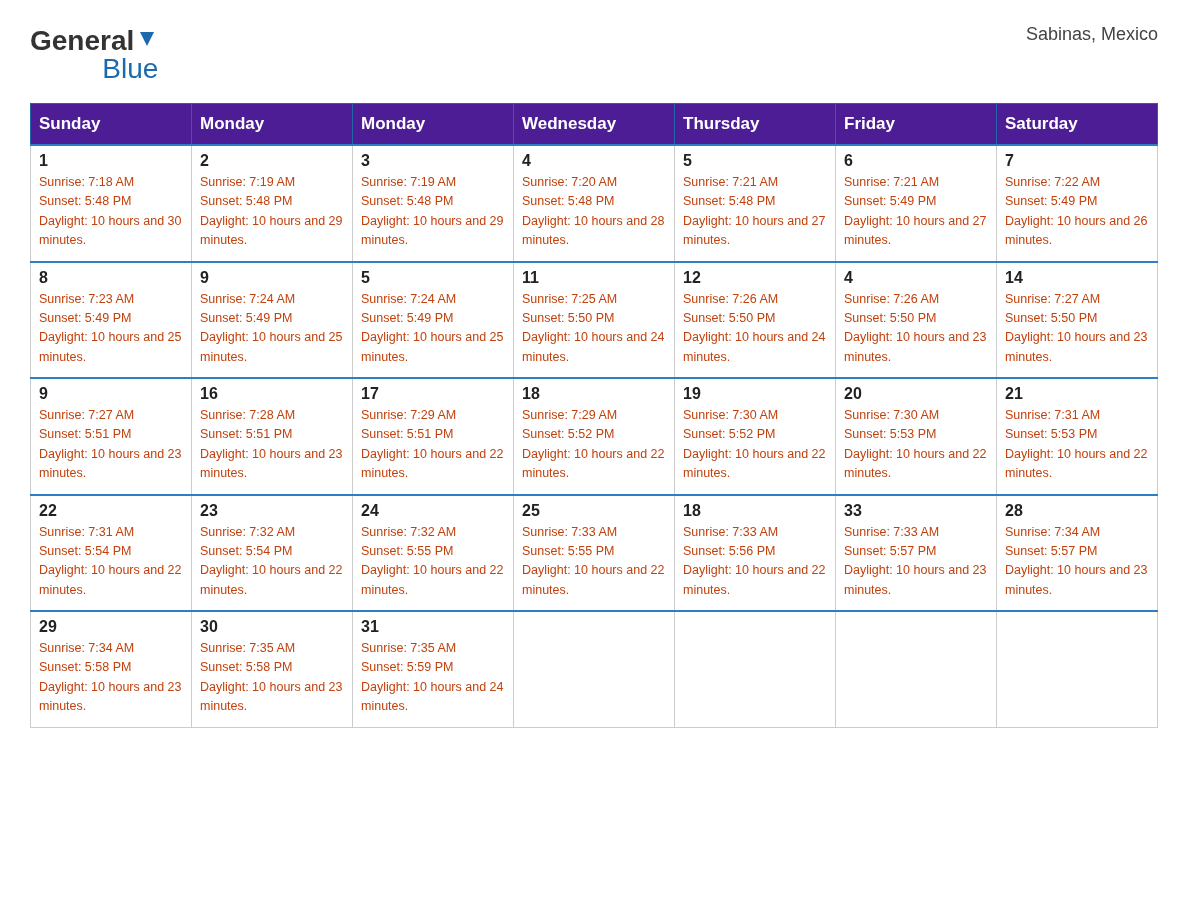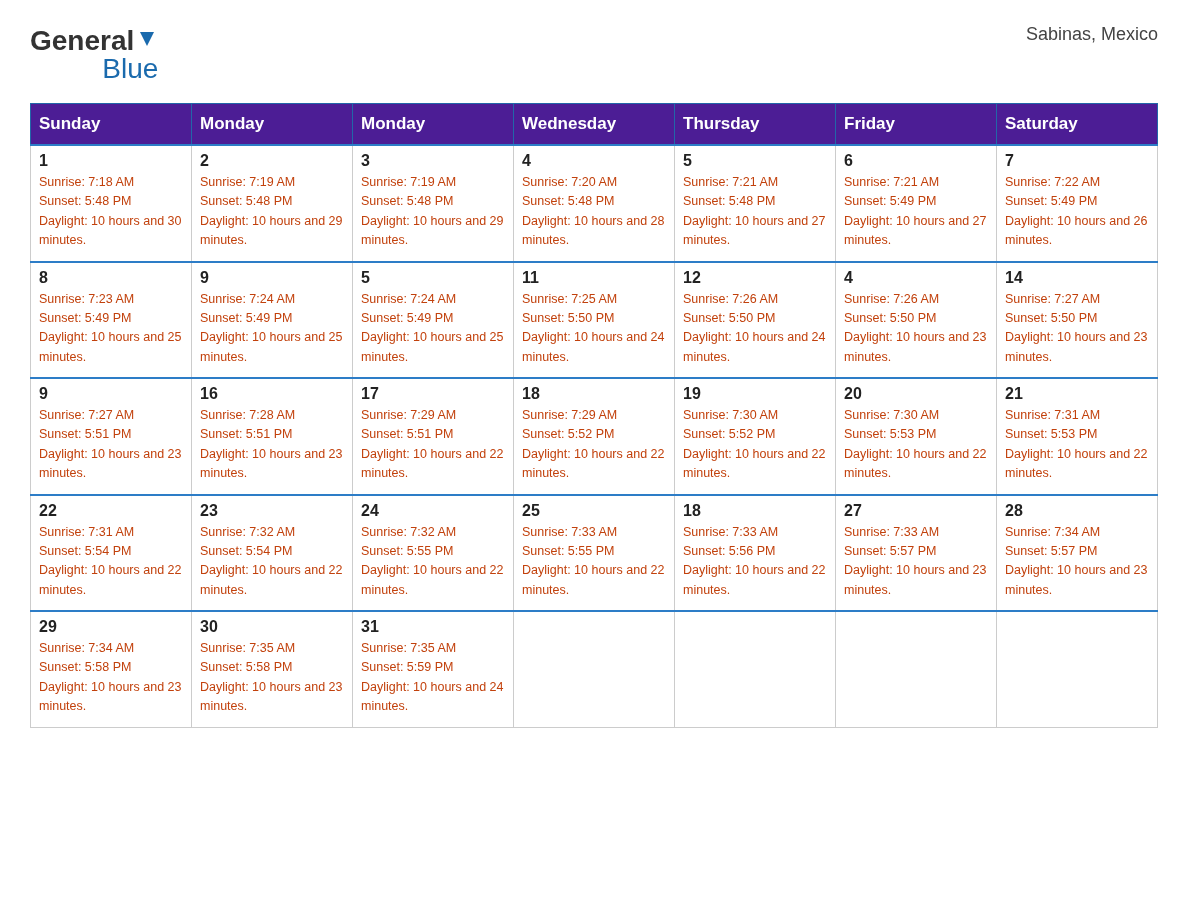--- a/index.html
+++ b/index.html
@@ -227,21 +227,21 @@
       </td>
         <td>
         <span class="day-number">25</span>
         <div class="day-info">Sunrise: 7:33 AM<br>Sunset: 5:55 PM<br>Daylight: 10 hours and 22 minutes.</div>
       </td>
         <td>
         <span class="day-number">18</span>
         <div class="day-info">Sunrise: 7:33 AM<br>Sunset: 5:56 PM<br>Daylight: 10 hours and 22 minutes.</div>
       </td>
         <td>
-        <span class="day-number">27</span>
+        <span class="day-number">33</span>
         <div class="day-info">Sunrise: 7:33 AM<br>Sunset: 5:57 PM<br>Daylight: 10 hours and 23 minutes.</div>
       </td>
         <td>
         <span class="day-number">28</span>
         <div class="day-info">Sunrise: 7:34 AM<br>Sunset: 5:57 PM<br>Daylight: 10 hours and 23 minutes.</div>
       </td>
       </tr>
       <tr class="week-row">
         <td>
         <span class="day-number">29</span>

